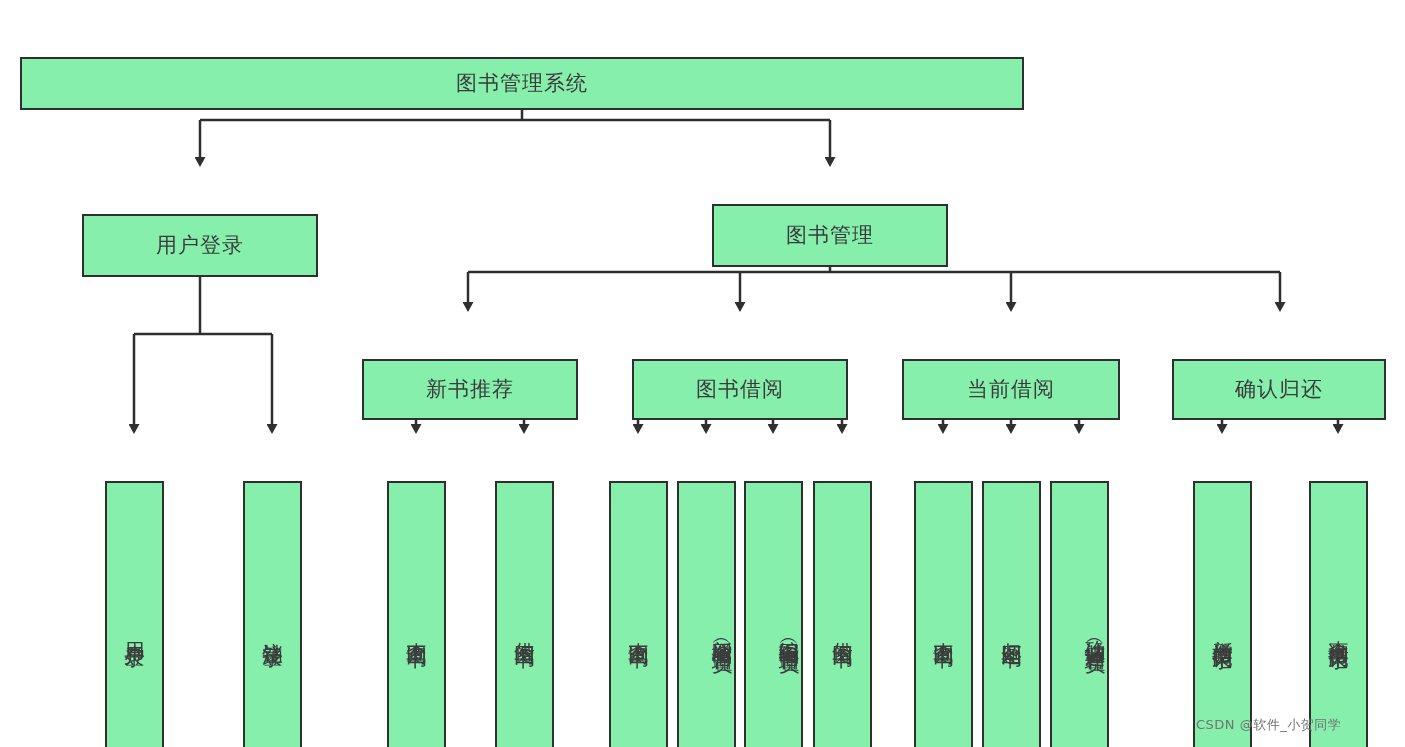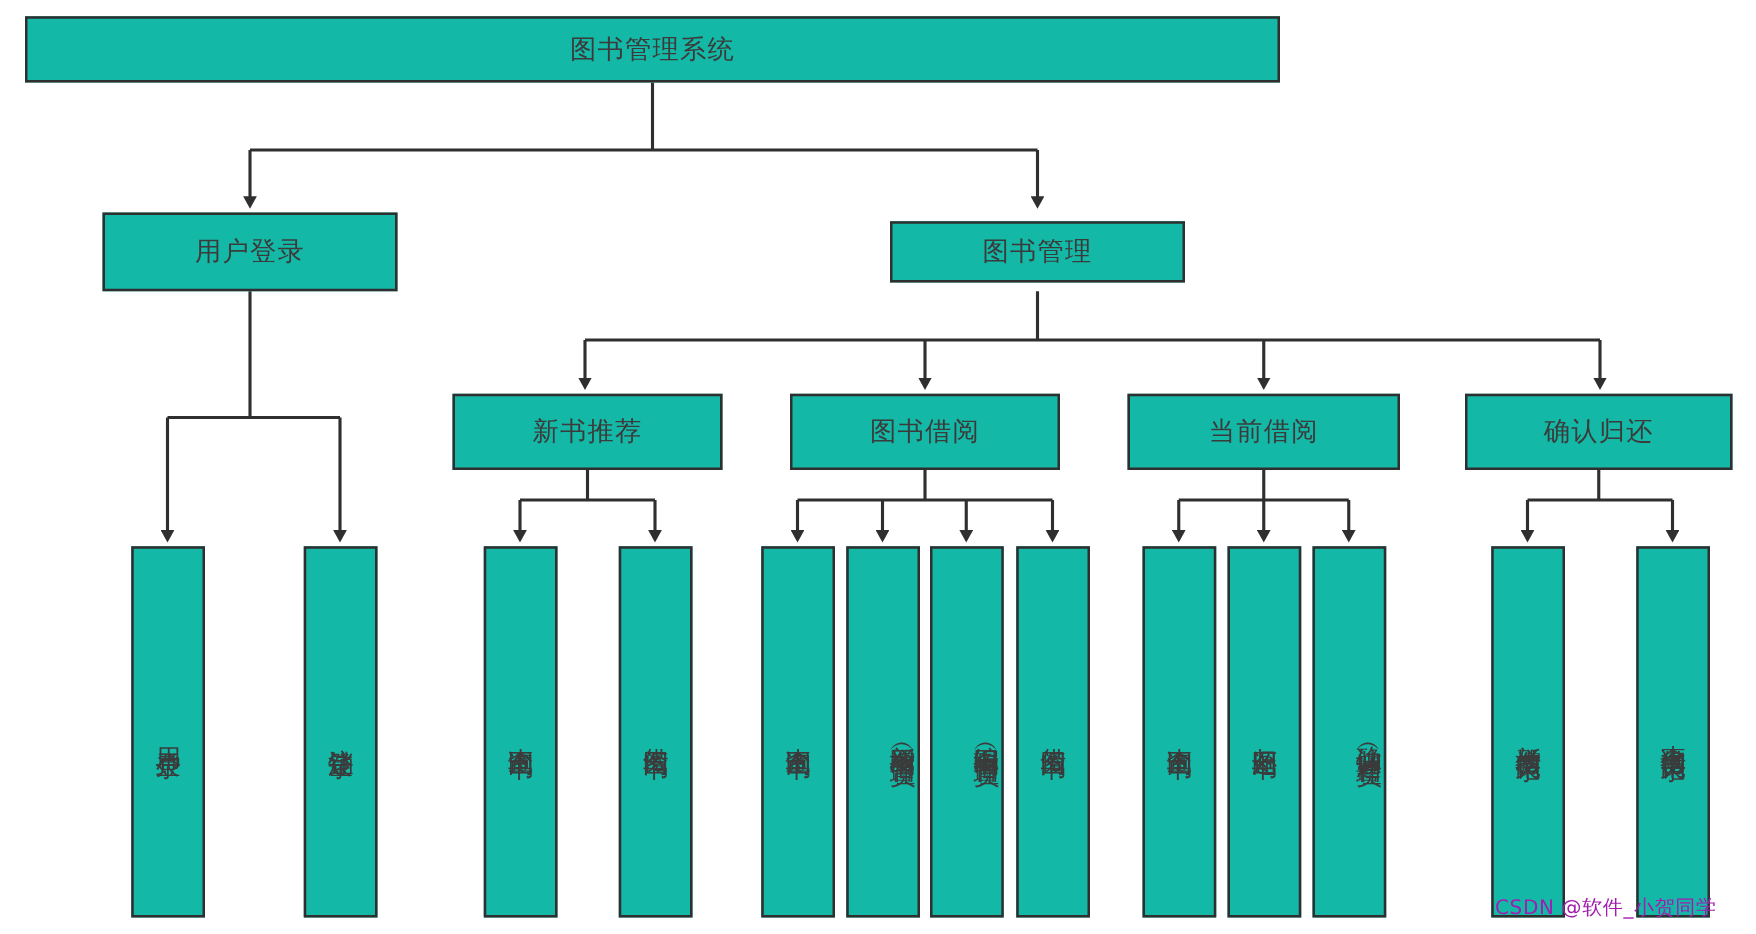--- a/index.html
+++ b/index.html
@@ -22,49 +22,50 @@
     left: 0;
     top: 0;
     width: 1405px;
     height: 747px;
     pointer-events: none;
   }
   .node {
     position: absolute;
     box-sizing: border-box;
     border: 2.5px solid #2f2f2f;
-    background: #14b8a6;
+    background: #86efac;
     color: #3b3b3b;
     display: flex;
     align-items: center;
     justify-content: center;
     text-align: center;
     line-height: 1.18;
+    margin-top: 44px;
   }
   .node-h {
     font-size: 21px;
     letter-spacing: 1px;
   }
   .node-v {
     writing-mode: vertical-rl;
     text-orientation: upright;
     font-size: 20.5px;
     letter-spacing: 2px;
     align-items: flex-start;
     justify-content: center;
     padding-top: 6px;
   }
   .node-v.mid {
     align-items: center;
     padding-top: 0;
   }
   .watermark {
     position: absolute;
-    font-size: 16px;
-    color: #a21caf;
+    font-size: 13px;
+    color: #737373;
     letter-spacing: 0.5px;
     white-space: nowrap;
   }
 </style>
 </head>
 <body>
 
 <div id="canvas">
 
   <svg id="wires" viewBox="0 0 1405 747">
@@ -117,21 +118,21 @@
     </g>
   </svg>
 
   <div class="node node-h" style="left:20px; top:13px; width:1004px; height:53px;">
     <span>图书管理系统</span>
   </div>
 
   <div class="node node-h" style="left:82px; top:170px; width:236px; height:63px;">
     <span>用户登录</span>
   </div>
-  <div class="node node-h" style="left:712px; top:177px; width:236px; height:49px;">
+  <div class="node node-h" style="left:712px; top:160px; width:236px; height:63px;">
     <span>图书管理</span>
   </div>
 
   <div class="node node-h" style="left:362px; top:315px; width:216px; height:61px;">
     <span>新书推荐</span>
   </div>
   <div class="node node-h" style="left:632px; top:315px; width:216px; height:61px;text-align:right;">
     <span>图书借阅</span>
   </div>
   <div class="node node-h" style="left:902px; top:315px; width:218px; height:61px;text-align:center;">

